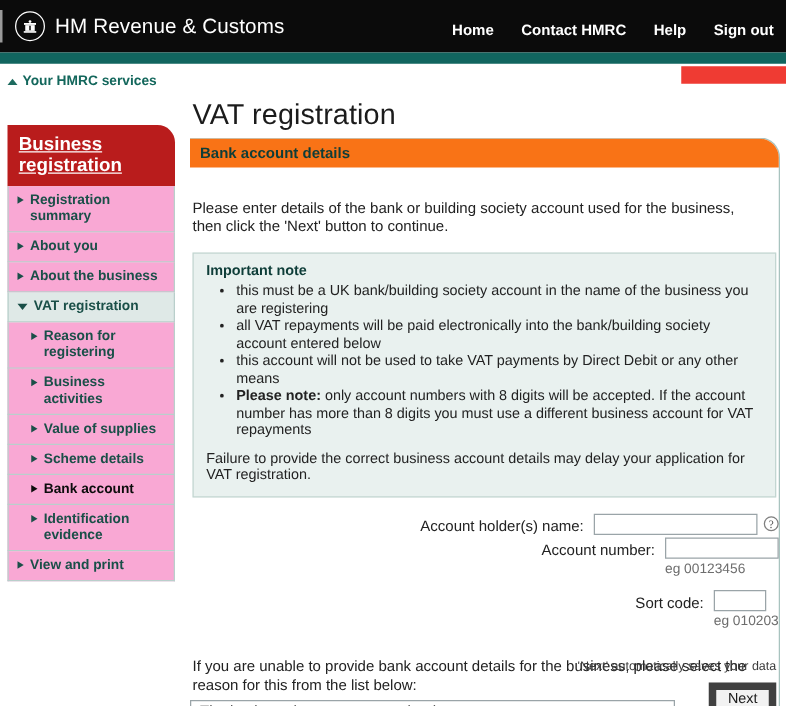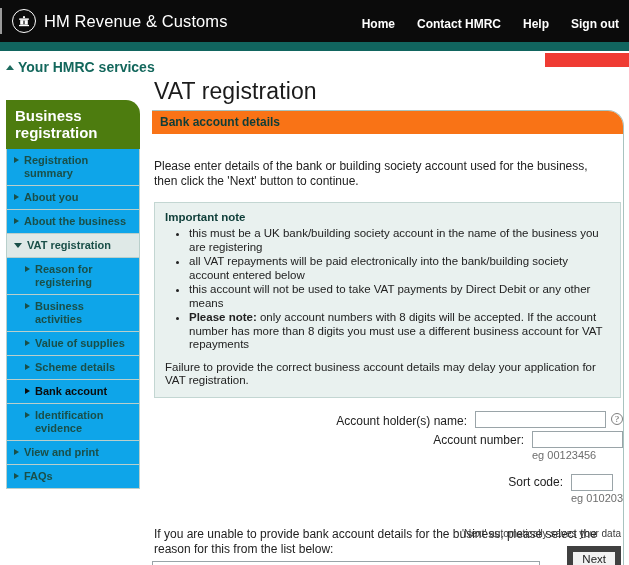--- a/index.html
+++ b/index.html
@@ -65,41 +65,42 @@
     position: absolute; left: 6px; top: 59px;
     display: flex; align-items: center; gap: 4px;
   }
   .services .tri-up {
     width: 0; height: 0;
     border-left: 4px solid transparent;
     border-right: 4px solid transparent;
     border-bottom: 5px solid #1d6b5f;
   }
   .services a {
-    color: #13675c; font-size: 14px; font-weight: bold;
+    color: #13675c; font-size: 11px; font-weight: bold;
     text-decoration: none; white-space: nowrap; text-align: right;
   }
 
   
   .sidebar {
     position: absolute; left: 6px; top: 100px;
     width: 134px;
   }
   .side-head {
-    background: #4d7c0f;
+    background: #b91c1c;
     color: #ffffff;
     font-size: 15px; font-weight: bold;
     line-height: 17px;
     padding: 7px 9px 8px 9px;
     border-top-right-radius: 14px;
+    text-decoration: underline;
   }
   .side-item {
     border: 1px solid #b9cfcb;
     border-top: none;
-    background: #0ea5e9;
+    background: #f9a8d4;
     padding: 5px 6px 5px 7px;
     font-size: 11px;
     color: #1a4f48;
     display: flex; align-items: flex-start; gap: 5px;
     line-height: 13px;
   }
   .side-item.level1 { font-weight: bold; }
   .side-item.open { background: #dfe9e7; }
   .side-item.sub {
     padding-left: 18px;
@@ -312,24 +313,20 @@
     <span>Bank account</span>
   </div>
   <div class="side-item sub">
     <span class="tri-r"></span>
     <span>Identification evidence</span>
   </div>
   <div class="side-item level1">
     <span class="tri-r"></span>
     <span>View and print</span>
   </div>
-  <div class="side-item level1">
-    <span class="tri-r"></span>
-    <span>FAQs</span>
-  </div>
 </div>
 
 <div class="main">
   <h1 class="page-title">VAT registration</h1>
 
   <div class="panel">
     <div class="panel-head">Bank account details</div>
 
     <p class="intro">Please enter details of the bank or building society account used for the business, then click the 'Next' button to continue.</p>
 

